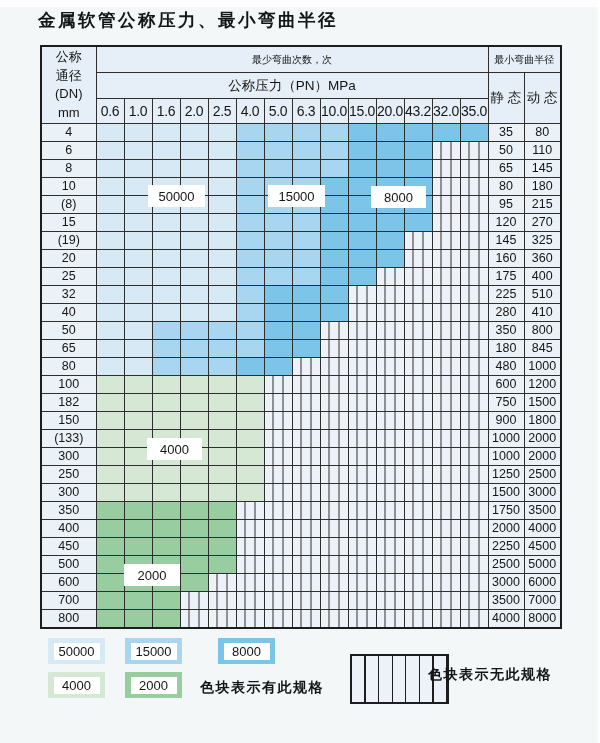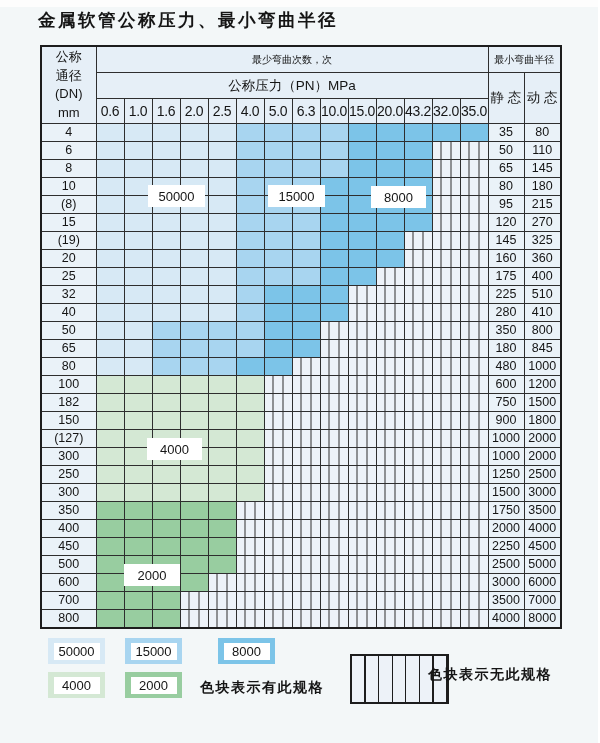--- a/index.html
+++ b/index.html
@@ -429,21 +429,21 @@
           <td class="sh-S"></td>
           <td class="sh-S"></td>
           <td class="sh-S"></td>
           <td class="sh-S"></td>
           <td class="sh-S"></td>
           <td class="sh-S"></td>
           <td class="val">900</td>
           <td class="val">1800</td>
         </tr>
         <tr>
-          <td class="dn">(127)</td>
+          <td class="dn">(133)</td>
           <td class="sh-G"></td>
           <td class="sh-G"></td>
           <td class="sh-G"></td>
           <td class="sh-G"></td>
           <td class="sh-G"></td>
           <td class="sh-G"></td>
           <td class="sh-S"></td>
           <td class="sh-S"></td>
           <td class="sh-S"></td>
           <td class="sh-S"></td>

